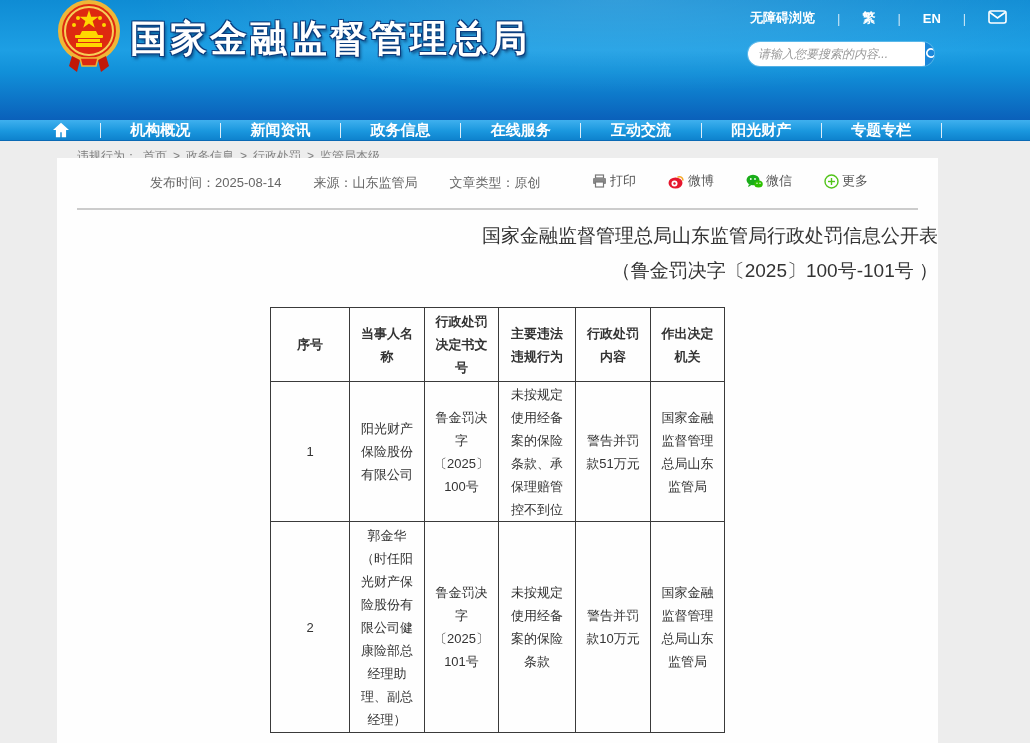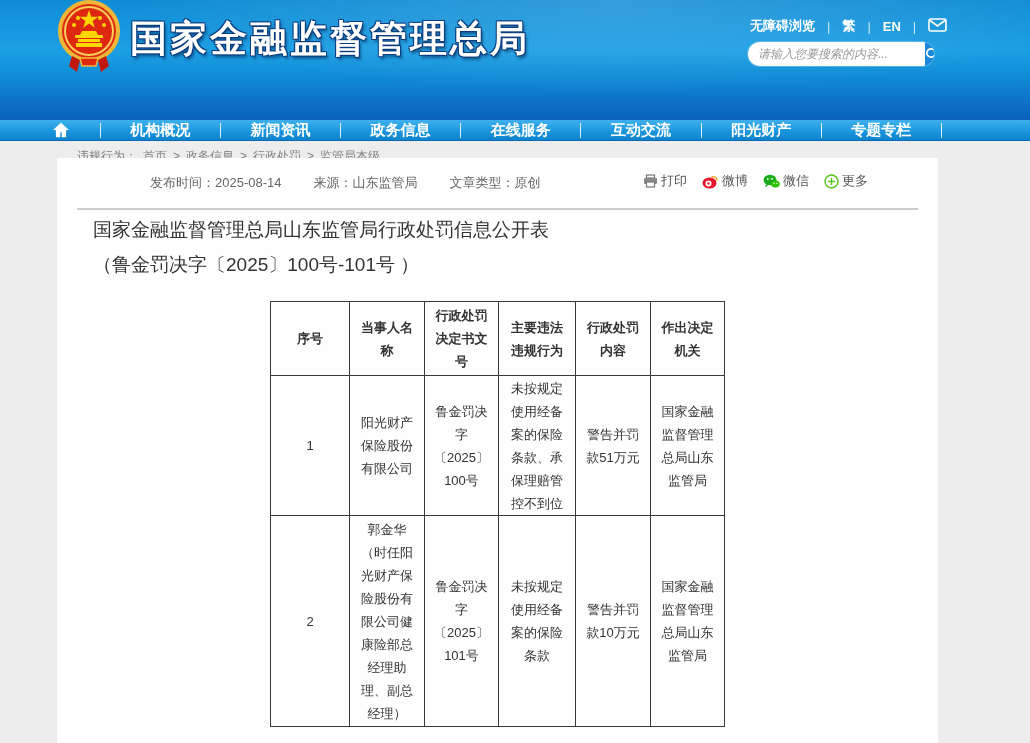--- a/index.html
+++ b/index.html
@@ -13,21 +13,21 @@
       radial-gradient(ellipse at 60% 0%, rgba(255,255,255,.15), rgba(255,255,255,0) 55%),
       linear-gradient(180deg,#0f8cd4 0%,#1d9fe4 42%,#1190d9 60%,#0a60ba 100%);
   }
   .brand { position:absolute; left:58px; top:0; display:flex; align-items:flex-start; cursor:pointer; }
   .emblem { width:62px; height:80px; margin-top:-2px; }
   .site-title {
     margin:14px 0 0 10px; font-size:37px; font-weight:bold; color:#fff; letter-spacing:3px;
     text-shadow:1px 1px 0 #0b3d7e,-1px -1px 0 #0b3d7e,1px -1px 0 #0b3d7e,-1px 1px 0 #0b3d7e,2px 3px 3px rgba(0,25,70,.55);
     white-space:nowrap;
   }
-  .utility { position:absolute; top:9px; left:750px; display:flex; align-items:center; gap:12px; color:#fff; font-size:13px; font-weight:bold;margin-top:8px; }
+  .utility { position:absolute; top:9px; left:750px; display:flex; align-items:center; gap:22px; color:#fff; font-size:13px; font-weight:bold; }
   .utility .u-sep { font-weight:normal; opacity:.75; }
   .utility .u-link { cursor:pointer; }
   .mail-icon { display:inline-block; width:19px; height:14px; }
   .search-bar { position:absolute; top:42px; left:748px; width:186px; height:24px; display:flex; border-radius:12px; overflow:hidden; box-shadow:0 0 0 1px rgba(255,255,255,.25); }
   .search-input { flex:1; border:none; outline:none; padding:0 10px; font-size:12px; color:#555; background:#fff;font-style:italic; }
   .search-input::placeholder { color:#999; }
   .search-btn { width:32px; border:none; background:#1b87da; display:flex; align-items:center; justify-content:center; cursor:pointer; }
 
   
   .main-nav {
@@ -43,25 +43,25 @@
 
   
   .breadcrumb-bar { height:30px; display:flex; align-items:center; padding-left:77px; font-size:12px; color:#818181; background:#ededed; gap:6px; }
   .crumb-link { cursor:pointer; }
 
   
   .content-panel { position:absolute; left:57px; top:158px; width:881px; height:585px; background:#fefefe; }
   .meta-row { position:relative; height:34px; padding:16px 0 0 81px; font-size:13px; color:#666; }
   .meta-left { display:flex; gap:32px;margin-left:12px; }
   .meta-item { white-space:nowrap; }
-  .actions { position:absolute; top:14px; right:70px; display:flex; gap:15px; align-items:center; font-size:13px; color:#555; }
+  .actions { position:absolute; top:14px; right:70px; display:flex; gap:32px; align-items:center; font-size:13px; color:#555; }
   .action { display:flex; align-items:center; gap:3px; cursor:pointer; white-space:nowrap; }
   .divider { margin:16px 20px 0; border-bottom:2px solid #ccc; }
 
-  .article-title { margin-top:2px; text-align:left; font-size:19px; color:#333; line-height:35px;padding-left:36px; }
+  .article-title { margin-top:8px; text-align:right; font-size:19px; color:#333; line-height:35px;padding-left:36px; }
 
   
   table.penalty { margin:19px auto 0; border-collapse:collapse; table-layout:fixed; width:454px; font-size:13px; color:#333; }
   table.penalty th, table.penalty td {
     border:1px solid #3a3a3a; text-align:center; vertical-align:middle;
     white-space:pre-line; line-height:23px; padding:0 2px; font-weight:normal;
   }
   table.penalty th { font-weight:bold; height:74px; }
   tr.row-1 td { height:140px; }
   tr.row-2 td { height:211px; }

